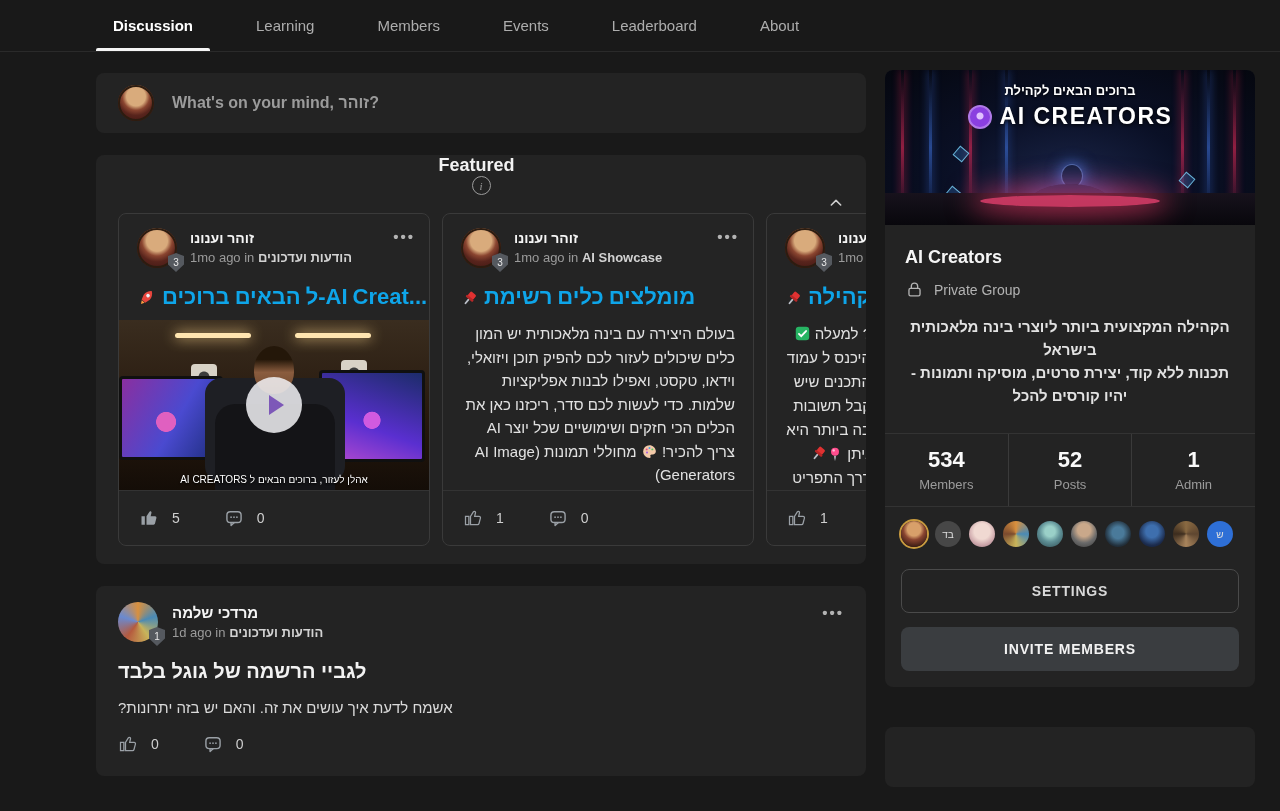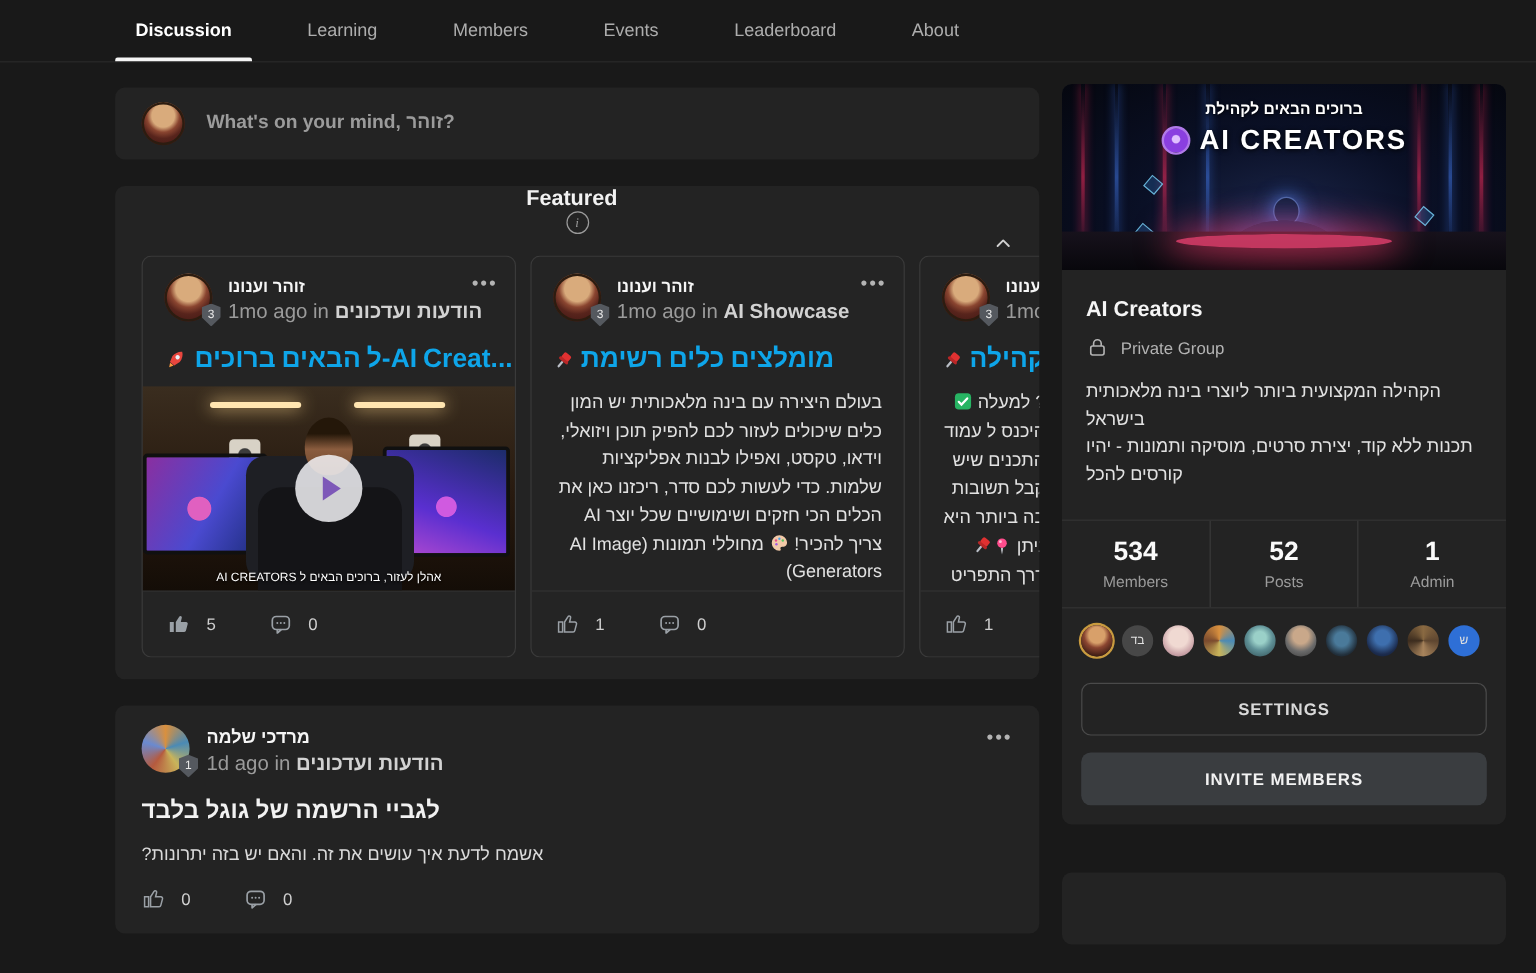--- a/index.html
+++ b/index.html
@@ -32,21 +32,21 @@
   .feat-title{font-size:18px;font-weight:bold;color:#f2f2f2;margin-right:9px;}
   .info-ic{width:17px;height:17px;border:1.5px solid #9b9b9b;border-radius:50%;color:#9b9b9b;font-size:11px;display:flex;align-items:center;justify-content:center;font-family:"Liberation Serif",serif;font-style:italic;cursor:pointer;}
   .feat-collapse{margin-left:auto;color:#cfcfcf;cursor:pointer;display:flex;}
   .feat-row{display:flex;gap:12px;padding-left:22px;overflow:hidden;}
   .pc{flex:none;width:310px;background:#242424;border:1px solid #3a3a3a;border-radius:8px;display:flex;flex-direction:column;position:relative;cursor:pointer;}
   .pc-head{display:flex;padding:14px 16px 0 18px;}
   .pc-av{width:40px;height:40px;}
   .badge{position:absolute;right:-7px;bottom:-4px;width:16px;height:19px;background:#55595f;clip-path:polygon(50% 0,100% 16%,100% 60%,50% 100%,0 60%,0 16%);display:flex;align-items:center;justify-content:center;font-size:10px;color:#e8e8e8;}
   .pc-who{margin-left:13px;padding-top:2px;min-width:0;}
   .pc-name{font-size:14px;font-weight:bold;color:#f5f5f5;white-space:nowrap;}
-  .pc-meta{font-size:17px;color:#9b9b9b;margin-top:4px;white-space:nowrap;}
+  .pc-meta{font-size:13px;color:#9b9b9b;margin-top:4px;white-space:nowrap;}
   .pc-meta b{color:#d2d2d2;}
   .dots{position:absolute;right:14px;top:14px;color:#b3b3b3;font-size:15px;letter-spacing:2px;font-weight:bold;cursor:pointer;}
   .pc-title{padding:16px 18px 0 18px;font-size:22px;font-weight:bold;color:#0ea5e9;white-space:nowrap;overflow:hidden;direction:ltr;}
   .pc-title .tok{unicode-bidi:isolate;margin-right:5px;}
   .pc-title .ic{margin-right:6px;}
   .pc-body{padding:12px 18px 0 18px;font-size:15px;line-height:23.5px;color:#e2e2e2;direction:rtl;text-align:right;}
   .pc-foot{margin-top:auto;border-top:1px solid #333;height:54px;display:flex;align-items:center;padding-left:20px;gap:44px;}
   .act{display:flex;align-items:center;gap:13px;color:#9aa0a6;cursor:pointer;}
   .act .cnt{font-size:14px;color:#cfcfcf;}
   .frag-lines{margin-left:18px;width:86px;margin-top:12px;}
@@ -89,21 +89,21 @@
   .p-arm.r{left:222px;top:146px;transform:rotate(-26deg);}
   .hand{position:absolute;width:14px;height:8px;border-radius:4px;background:#ff4b5c;box-shadow:0 0 14px #ff2d55;}
   .kb{position:absolute;bottom:0;left:0;right:0;height:32px;background:linear-gradient(#17121c,#08070c);}
   .kb-glow{position:absolute;bottom:18px;left:95px;width:180px;height:12px;border-radius:50%;background:rgba(255,70,120,.75);box-shadow:0 0 26px 10px rgba(255,60,110,.55);}
   .bn-t1{position:absolute;top:13px;left:0;right:0;text-align:center;font-size:13px;font-weight:bold;color:#fff;direction:rtl;text-shadow:0 1px 3px #000;}
   .bn-t2{position:absolute;top:33px;left:0;right:0;display:flex;align-items:center;justify-content:center;gap:8px;}
   .bn-logo{width:24px;height:24px;border-radius:50%;background:radial-gradient(circle at 50% 45%,#e0c0ff 0 3px,#8a3fe0 4px 100%);border:2px solid #b07ae8;box-sizing:border-box;}
   .bn-t2 span{font-size:23px;font-weight:bold;color:#fff;letter-spacing:1.5px;text-shadow:0 1px 4px #000;}
   .g-name{padding:22px 20px 0 20px;font-size:18px;font-weight:bold;color:#f5f5f5;}
   .g-priv{padding:12px 20px 0 20px;display:flex;align-items:center;gap:10px;color:#b3b3b3;font-size:14px;}
-  .g-desc{padding:16px 20px 0 20px;font-size:15px;line-height:23px;color:#e2e2e2;direction:rtl;text-align:left;white-space:pre-line;}
+  .g-desc{padding:16px 20px 0 20px;font-size:15px;line-height:23px;color:#e2e2e2;direction:rtl;text-align:center;white-space:pre-line;font-weight:bold;}
   .g-stats{margin-top:26px;border-top:1px solid #333;border-bottom:1px solid #333;display:flex;}
   .g-stat{flex:1;text-align:center;padding:13px 0 14px 0;}
   .g-stat + .g-stat{border-left:1px solid #3a3a3a;}
   .g-stat .v{font-size:22px;font-weight:bold;color:#fafafa;}
   .g-stat .l{font-size:13px;color:#9b9b9b;margin-top:4px;}
   .g-avs{display:flex;gap:8px;padding:14px 16px;}
   .av-s{width:26px;height:26px;border-radius:50%;flex:none;display:flex;align-items:center;justify-content:center;font-size:10px;color:#e0e0e0;cursor:pointer;}
   .av-s.ring{box-shadow:0 0 0 2px #c99b3f;}
   .g-btns{padding:8px 16px 16px 16px;display:flex;flex-direction:column;gap:14px;}
   .btn{height:44px;border-radius:8px;display:flex;align-items:center;justify-content:center;font-size:14px;font-weight:bold;letter-spacing:.8px;cursor:pointer;box-sizing:border-box;}

